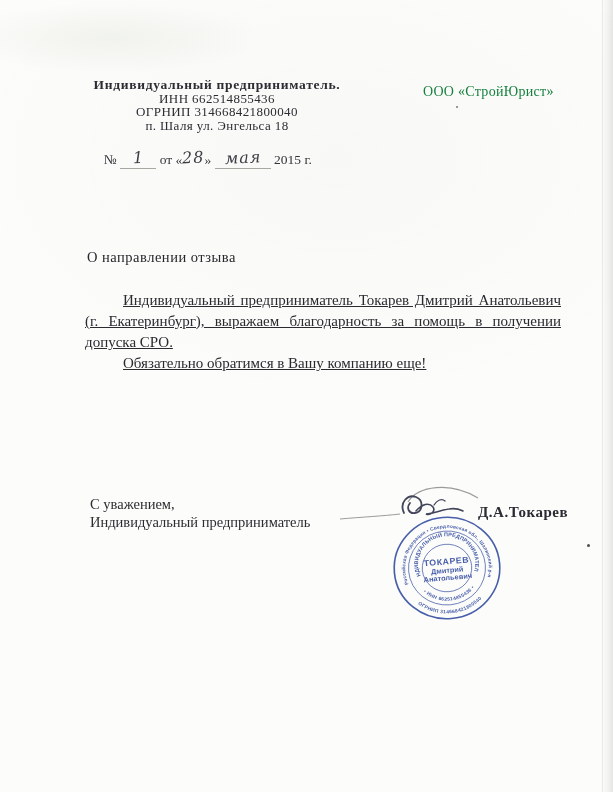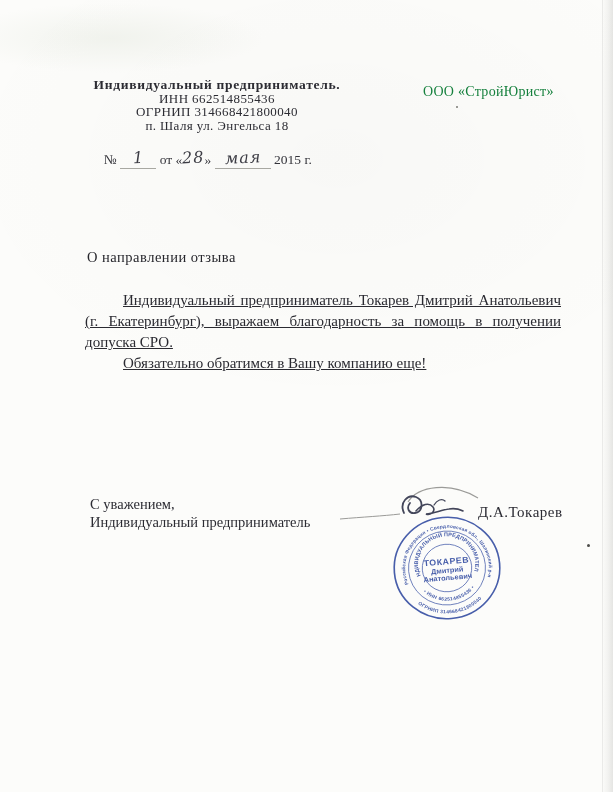--- a/index.html
+++ b/index.html
@@ -41,21 +41,21 @@
     transform: rotate(-3deg); position: relative; top: -1px;
   }
 
   .subject { position: absolute; top: 249px; left: 87px; font-weight: normal; font-size: 14.5px; letter-spacing: 0.5px; color: #26262c; }
 
   .body-text { position: absolute; top: 290px; left: 85px; width: 476px; font-size: 15px; line-height: 21px; text-align: justify; color: #2a2a31; }
   .body-text p { margin: 0; text-indent: 38px; text-decoration: underline; }
 
   .regards { position: absolute; top: 484px; left: 90px; font-size: 14.5px; color: #2c2c33; margin-top: 12px; }
   .signer-title { position: absolute; top: 514px; left: 90px; font-size: 14.5px; color: #2c2c33; }
-  .signer-name { position: absolute; top: 504px; left: 478px; font-size: 15px; letter-spacing: 0.5px; color: #2b2b33; }
+  .signer-name { position: absolute; top: 504px; left: 478px; font-size: 15px; letter-spacing: 0.5px; color: #2b2b33; font-weight: bold; }
 
   .stamp { position: absolute; top: 513px; left: 392px; width: 110px; height: 110px; transform: rotate(-5deg) scaleY(0.96); opacity: 0.93; }
   .stamp svg { width: 100%; height: 100%; }
   .stamp text { font-family: "Liberation Sans", sans-serif; }
   .st-ring { font-size: 8.8px; letter-spacing: 0.4px; font-weight: bold; }
   .st-ring-b { font-size: 9px; letter-spacing: 0.6px; font-weight: bold; }
   .st-inner { font-size: 10px; letter-spacing: 0.2px; font-weight: bold; }
   .st-inner-b { font-size: 9px; letter-spacing: 0.6px; font-weight: bold; }
   .st-c1 { font-size: 16px; font-weight: bold; letter-spacing: 1px; }
   .st-c2 { font-size: 13.5px; font-weight: bold; }

